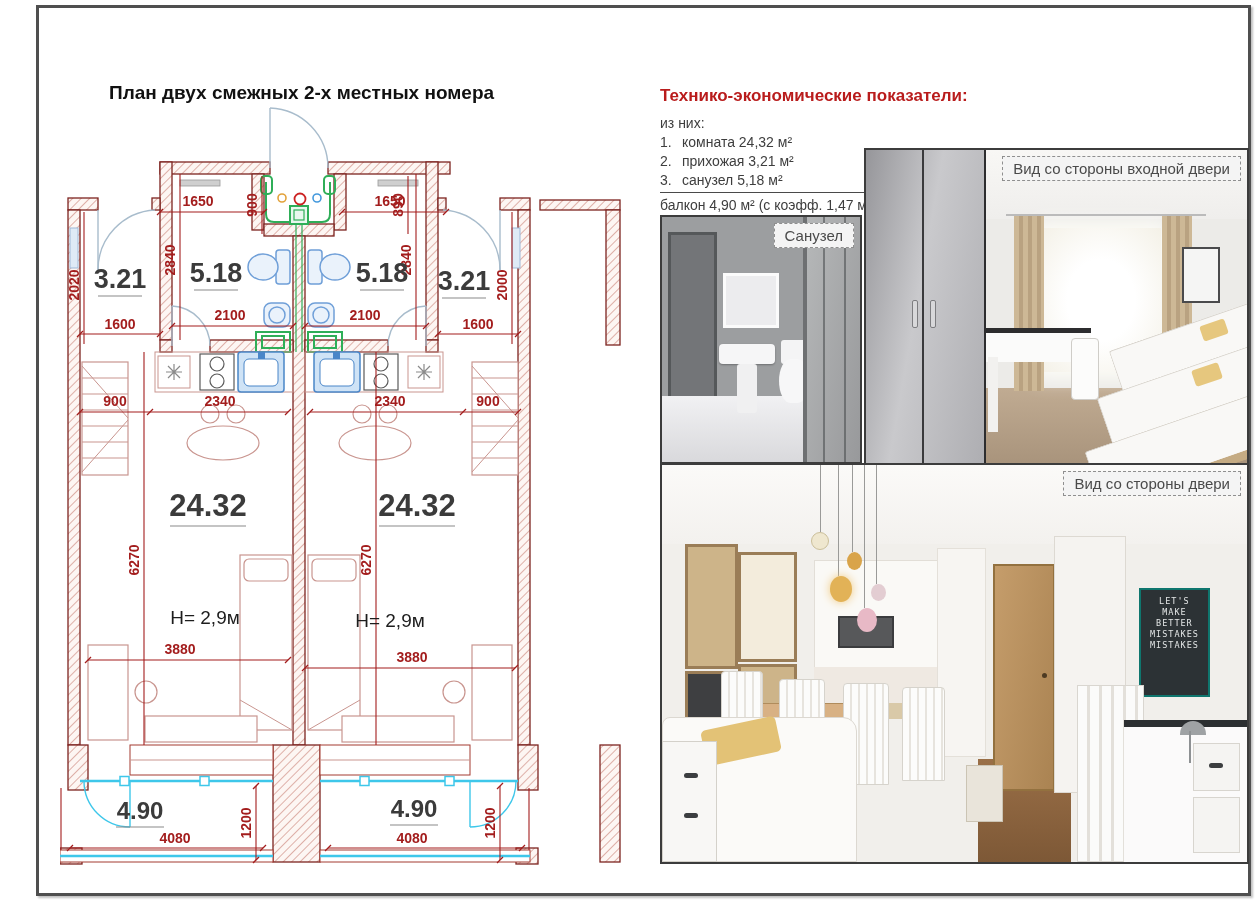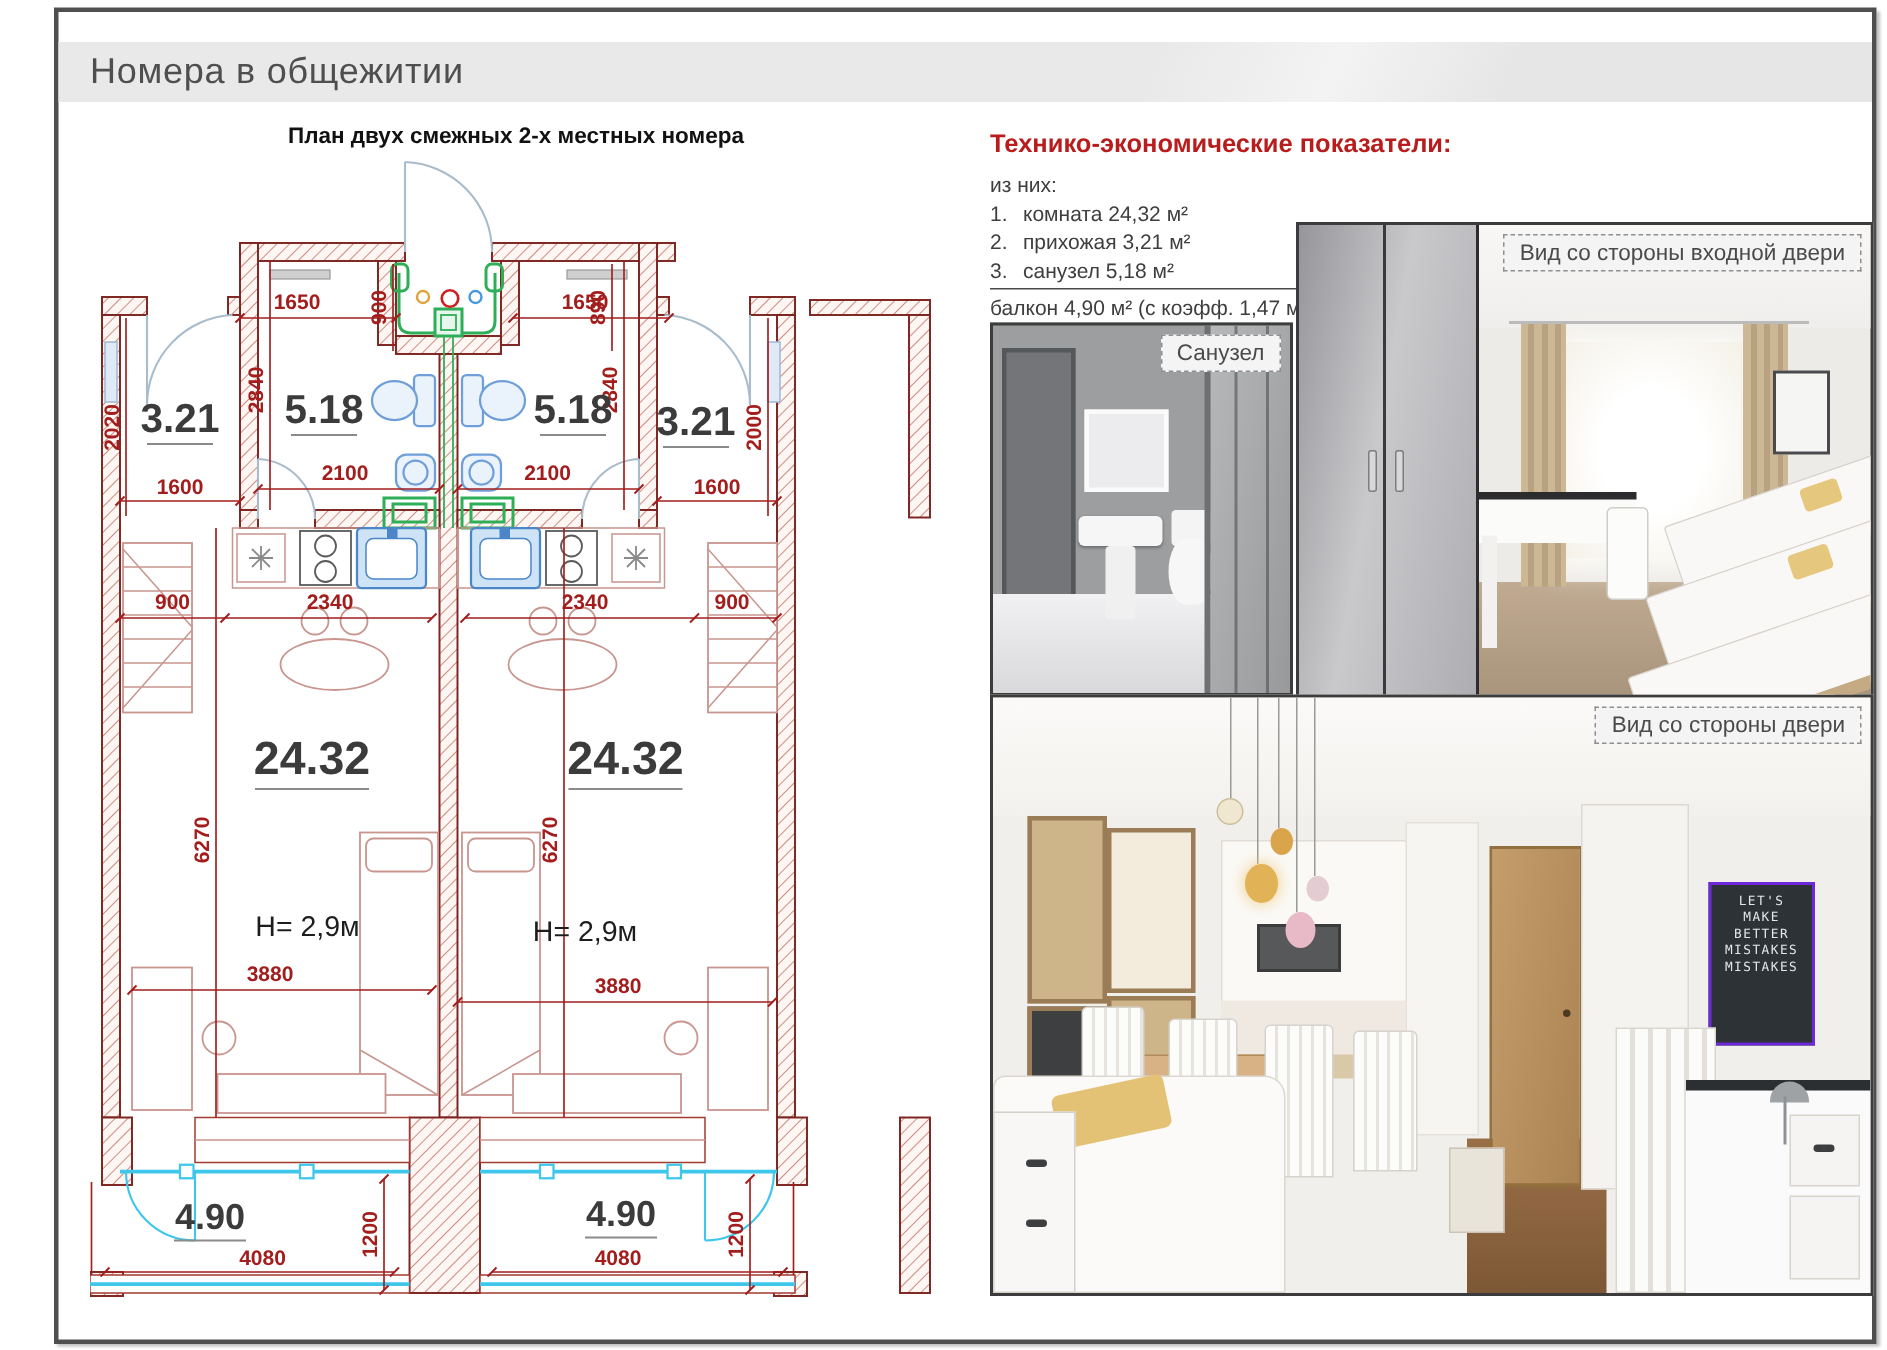--- a/index.html
+++ b/index.html
@@ -2,22 +2,22 @@
 <html><head>
 <meta charset="utf-8">
 <style>
   html,body{margin:0;padding:0;background:#fff;width:1258px;height:900px;
     font-family:"Liberation Sans",sans-serif;-webkit-font-smoothing:antialiased;}
   .page{position:absolute;left:36px;top:5px;width:1209px;height:885px;
     border:3px solid #4f4f4f;background:#fff;box-shadow:2px 2px 2px rgba(0,0,0,.25);}
   .hbar{position:absolute;left:0;top:20px;width:100%;height:40px;
     background:linear-gradient(115deg,#e9e9e9 60%,#f3f3f3 70%,#e6e6e6 80%);}
   .hbar span{position:absolute;left:21px;top:6px;font-size:24px;color:#4f4f4f;letter-spacing:.5px;}
-  .plan-title{position:absolute;left:70px;top:74px;width:470px;text-align:center;
-    font-size:15px;font-weight:bold;color:#111;}
+  .plan-title{position:absolute;left:70px;top:74px;width:470px;text-align:left;
+    font-size:19px;font-weight:bold;color:#111;}
   .plan-svg{position:absolute;left:21px;top:92px;width:565px;height:780px;}
 
   
   .specs{position:absolute;left:621px;top:78px;width:330px;color:#3e3e3e;}
   .specs .stitle{font-size:17px;font-weight:bold;color:#b91c1c;margin-bottom:8px;}
   .specs .sline{font-size:14px;line-height:19px;}
   .spec-items{width:230px;border-bottom:1.6px solid #4a4a4a;padding-bottom:2px;}
   .spec-item{display:flex;font-size:14px;line-height:19px;}
   .spec-item .n{width:22px;}
   .specs .balc{font-size:14px;line-height:20px;margin-top:2px;}
@@ -65,21 +65,21 @@
   .wind .bulb{border-radius:50%;z-index:4;}
   .wind .kcab{left:26%;top:24%;width:21%;height:27%;background:#faf9f6;border:1px solid #e2ded7;z-index:2;}
   .wind .micro{left:30%;top:38%;width:9%;height:7%;background:#57585a;border:2px solid #3b3c3e;z-index:3;}
   .wind .ksplash{left:26%;top:51%;width:21%;height:10%;background:#efe9e2;z-index:2;}
   .wind .kcount{left:26%;top:60%;width:21%;height:4%;background:#d9c9a8;z-index:3;}
   .wind .tallcab{left:47%;top:21%;width:8%;height:52%;background:#f7f5f2;border:1px solid #e4e0d9;z-index:2;}
   .wind .door{left:56.5%;top:25%;width:10%;height:56%;background:linear-gradient(100deg,#c59d6b,#aa8352);border:2px solid #93713f;z-index:2;}
   .wind .hallfloor{left:54%;bottom:0;width:16%;height:26%;background:linear-gradient(#9a6f47,#7d5836);z-index:1;}
   .wind .rug{left:52%;bottom:10%;width:6%;height:14%;background:#e9e4da;border:1px solid #cbc4b4;z-index:2;}
   .wind .wrd2{left:67%;top:18%;width:12%;height:64%;background:#f5f3f0;border:1px solid #ddd9d2;z-index:2;}
-  .wind .chalk{left:81.5%;top:31%;width:11.5%;height:25%;background:#2c3235;border:2px solid #6d28d9;color:#e3e6e6;
+  .wind .chalk{left:81.5%;top:31%;width:11.5%;height:25%;background:#2c3235;border:2px solid #0f766e;color:#e3e6e6;
     font-size:8.5px;line-height:11px;text-align:center;padding-top:6px;letter-spacing:1px;z-index:3;
     font-family:"DejaVu Sans Mono",monospace;}
   .wind .desk2{right:0;bottom:0;width:21%;height:34%;background:#fbfafa;border-top:7px solid #2c2f31;z-index:5;}
   .wind .drawer{background:#f5f4f2;border:1px solid #d8d5cf;z-index:6;}
   .wind .lampbase{right:7%;bottom:32%;width:26px;height:14px;border-radius:13px 13px 0 0;background:#9fa2a4;z-index:6;}
   .wind .chairR{left:71%;bottom:0;width:11%;height:44%;background:#fbfbfa;border:1px solid #d9d6d0;
     background-image:repeating-linear-gradient(90deg,transparent 0 9px,#e3e0da 9px 12px);z-index:4;}
   .wind .dtable{left:12%;top:60%;width:26%;height:6%;background:#d8b184;border:1px solid #b08c5c;z-index:3;}
   .wind .dchair{background:#fcfcfb;border:1px solid #d6d3cc;background-image:repeating-linear-gradient(90deg,transparent 0 6px,#e7e4de 6px 8px);z-index:4;}
   .wind .bed2{left:0;bottom:0;width:33%;height:36%;background:#fbfaf8;border-radius:8px 14px 0 0;border:1px solid #dcd8d1;z-index:5;}
@@ -104,23 +104,20 @@
   .green{fill:none;stroke:#2fae58;stroke-width:2;}
   .cyan{stroke:#3ec7ea;stroke-width:2.5;fill:none;}
   .door{stroke:#a8bccc;stroke-width:1.4;fill:none;}
   .gray{fill:#cfcfcf;stroke:#9a9a9a;stroke-width:.8;}
 </style>
 </head>
 <body>
 
 <div class="page">
 
-  <div class="hbar">
-    <span>Номера в общежитии</span>
-  </div>
 
   <div class="plan-title">План двух смежных 2-х местных номера</div>
 
   <svg class="plan-svg" viewBox="0 0 565 780">
     <defs>
       <pattern id="hatch" width="6" height="6" patternTransform="rotate(45)" patternUnits="userSpaceOnUse">
         <rect width="6" height="6" fill="#fdf6f3"></rect>
         <line x1="0" y1="0" x2="0" y2="6" stroke="#c4766a" stroke-width="1.1"></line>
       </pattern>
     </defs>

